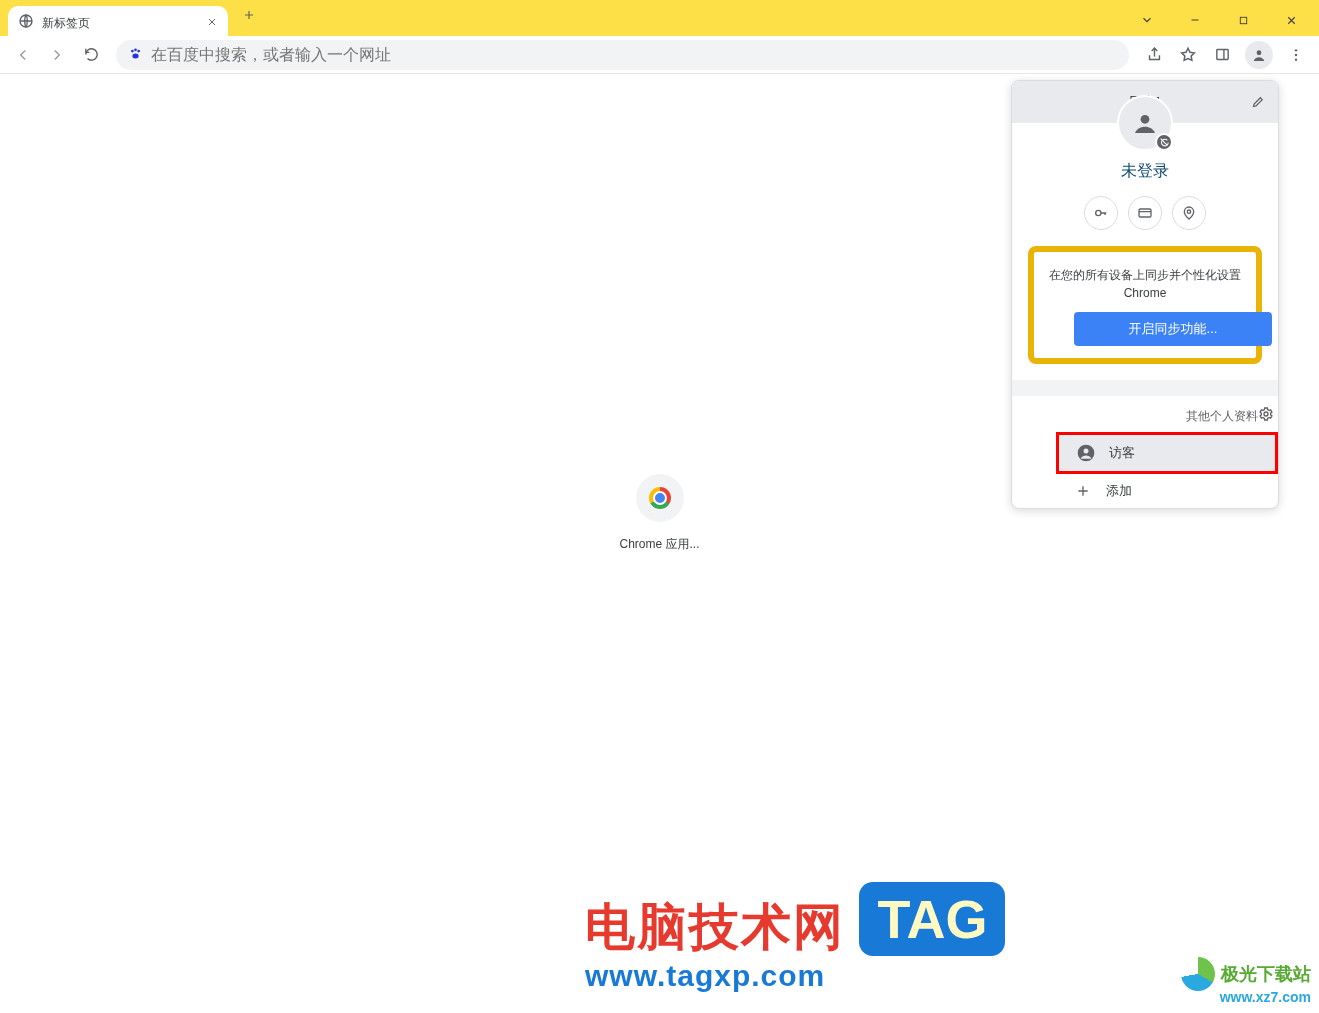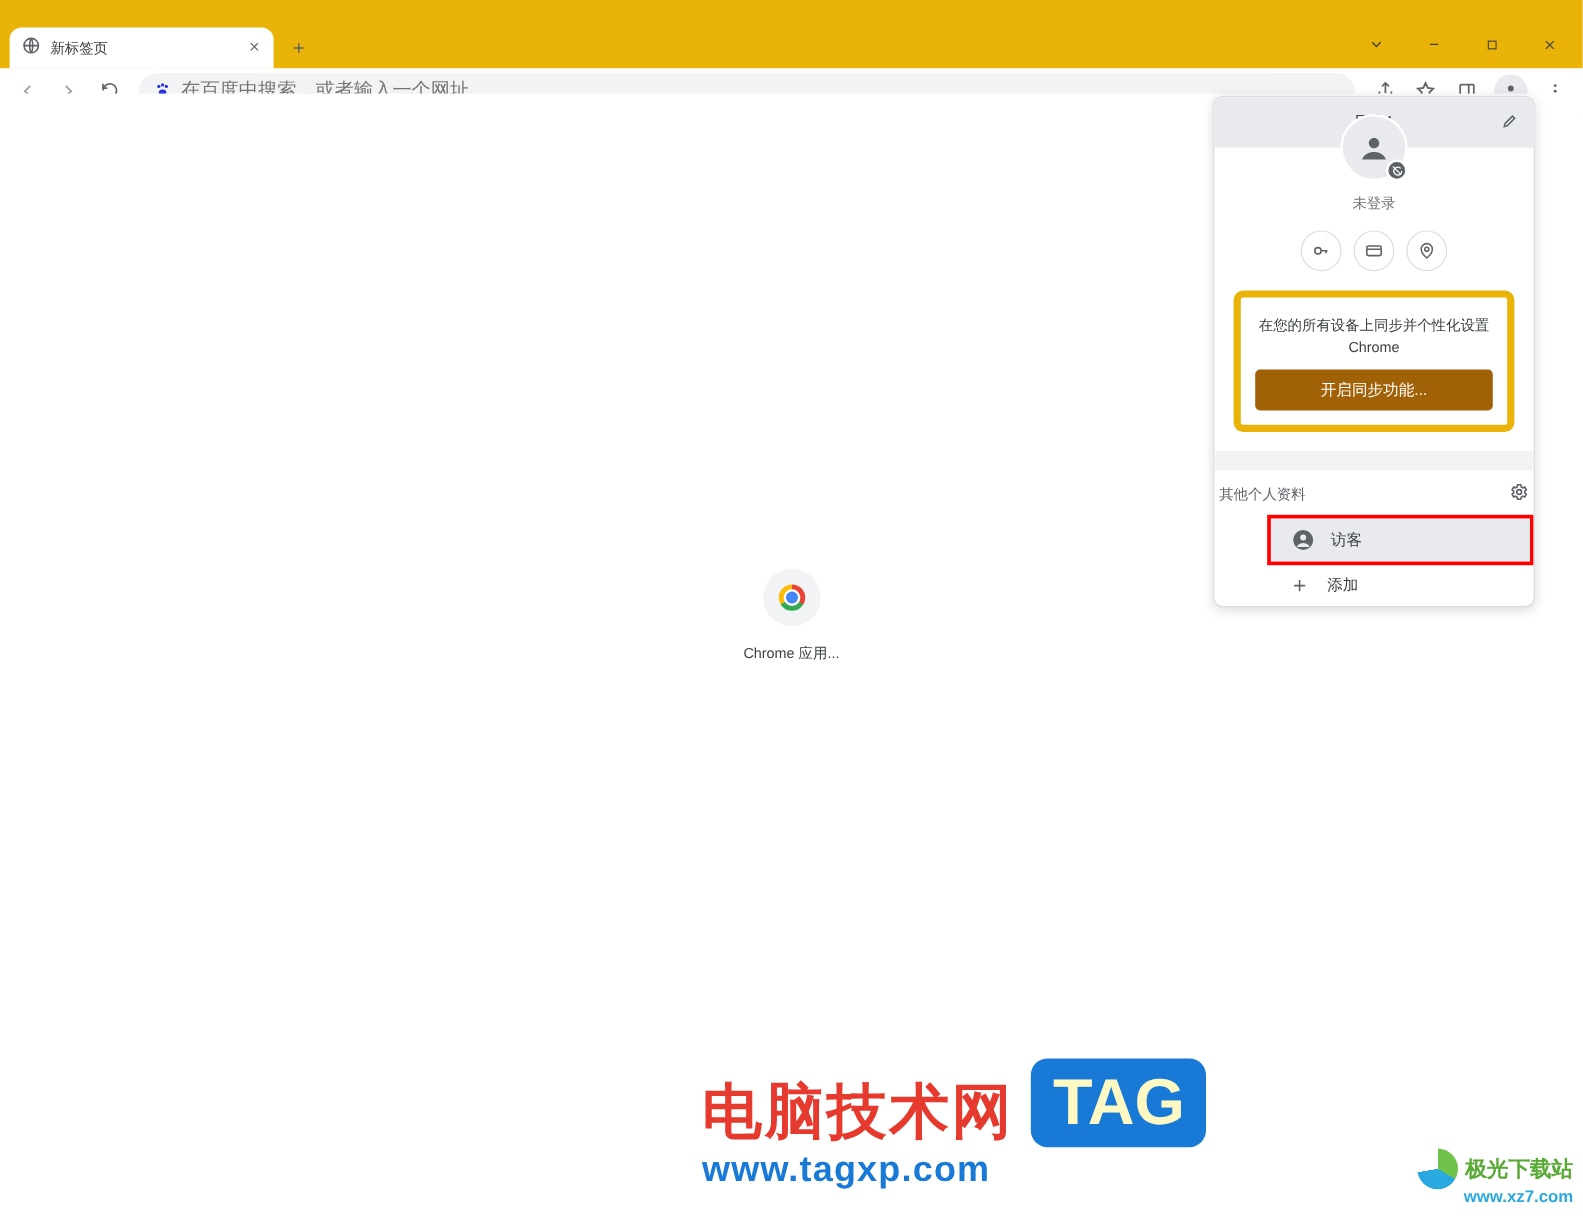--- a/index.html
+++ b/index.html
@@ -1,18 +1,18 @@
 <!DOCTYPE html>
 <html><head>
 <meta charset="utf-8">
 <style>
   * { margin: 0; padding: 0; box-sizing: border-box; font-family: "Microsoft YaHei", Arial, sans-serif; }
   body { width: 1319px; height: 1013px; background: #fff; overflow: hidden; position: relative; }
 
-  .titlebar { height: 57px; background: #eab308; display: flex; align-items: flex-end; }
+  .titlebar { height: 36px; background: #fde047; display: flex; }
   .tab { display: flex; align-items: center; background: #fff; border-radius: 10px 10px 0 0; height: 34px; margin-top: 6px; margin-left: 8px; padding: 0 10px; width: 220px; position: relative; }
   .tab-favicon { color: #5f6368; margin-right: 8px; }
   .tab-title { font-size: 12px; color: #3c4043; flex: 1; }
   .tab-close { color: #5f6368; font-size: 14px; cursor: pointer; }
   .new-tab { width: 30px; height: 30px; display: flex; align-items: center; justify-content: center; color: #5f6368; margin-left: 6px; margin-bottom: 2px; cursor: pointer; border-radius: 50%; }
   .win-controls { margin-left: auto; display: flex; align-items: center; height: 40px; padding-right: 6px; gap: 4px;}
   .win-btn { width: 44px; height: 30px; display: flex; align-items: center; justify-content: center; color: #3c4043; cursor: pointer; }
   .win-btn svg { display:block; }
 
   .toolbar { height: 38px; background: #fff; border-bottom: 1px solid #e4e5e6; display: flex; align-items: center; padding: 0 8px; gap: 4px; }
@@ -36,28 +36,28 @@
 
   
   .popup { position: absolute; top: 80px; right: 40px; width: 268px; background: #fff; border: 1px solid #dadce0; border-radius: 8px; box-shadow: 0 2px 10px rgba(0,0,0,0.15); z-index: 10; overflow: hidden; }
   .popup-header { background: #e8eaed; padding: 12px 14px; display: flex; align-items: center; justify-content: center; position: relative; }
   .popup-header-title { font-size: 13px; color: #202124; font-weight: 500; }
   .popup-edit { position: absolute; right: 12px; bottom: 10px; color: #5f6368; cursor: pointer; }
   .popup-avatar-wrap { display: flex; justify-content: center; padding-bottom: 4px; margin-top: -28px; }
   .popup-avatar { width: 56px; height: 56px; background: #e8eaed; border-radius: 50%; display: flex; align-items: center; justify-content: center; position: relative; border: 2px solid #fff; }
   .popup-avatar-badge { position: absolute; bottom: -2px; right: -2px; width: 18px; height: 18px; background: #5f6368; border-radius: 50%; border: 2px solid #fff; display: flex; align-items: center; justify-content: center; }
   .popup-avatar-badge svg { display:block; }
-  .popup-status { text-align: center; font-size: 12px; color: #737373; margin-top: 6px; }
+  .popup-status { text-align: center; font-size: 16px; color: #0c4a6e; margin-top: 6px; }
   .popup-icons { display: flex; justify-content: center; gap: 10px; margin: 14px 0 16px; }
   .popup-icon-btn { width: 34px; height: 34px; border: 1px solid #dadce0; border-radius: 50%; display: flex; align-items: center; justify-content: center; color: #5f6368; cursor: pointer; }
   .sync-card { margin: 0 16px 16px; border: 6px solid #eab308; border-radius: 8px; padding: 14px 12px 12px; text-align: center; }
   .sync-card-text { font-size: 12px; color: #3c4043; line-height: 1.5; }
-  .sync-button { margin-top: 10px; width: 100%; background: #a16207; color: #fff; border: none; border-radius: 4px; padding: 8px 0; font-size: 13px; cursor: pointer; }
+  .sync-button { margin-top: 10px; width: 100%; background: #3b82f6; color: #fff; border: none; border-radius: 4px; padding: 8px 0; font-size: 13px; cursor: pointer; margin-left: 28px; }
   .pop-sep { height: 16px; background: #f1f3f4; }
-  .profiles-header { display: flex; align-items: center; justify-content: space-between; padding: 10px 4px 6px; }
+  .profiles-header { display: flex; align-items: center; justify-content: flex-end; padding: 10px 4px 6px; }
   .profiles-title { font-size: 12px; color: #5f6368; }
   .profile-row { display: flex; align-items: center; padding: 8px 16px; gap: 12px; font-size: 13px; color: #3c4043; cursor: pointer; margin-left: 44px; }
   .profile-row.guest { background: #e8eaed; }
   .highlight-box { border: 3px solid #ff0000; }
   .row-icon { width: 22px; display: flex; justify-content: center; color: #5f6368; }
 
   
   .watermark1 { position: absolute; left: 585px; top: 804px; }
   .wm1-cn { font-size: 50px; font-weight: 800; color: #e63a2e; letter-spacing: 2px; }
   .wm1-tag { display: inline-flex; align-items: center; justify-content: center; background: #1879d7; color: #fef9c3; font-size: 54px; font-weight: 900; border-radius: 14px; padding: 0 18px; height: 74px; margin-left: 10px; vertical-align: 6px;}

